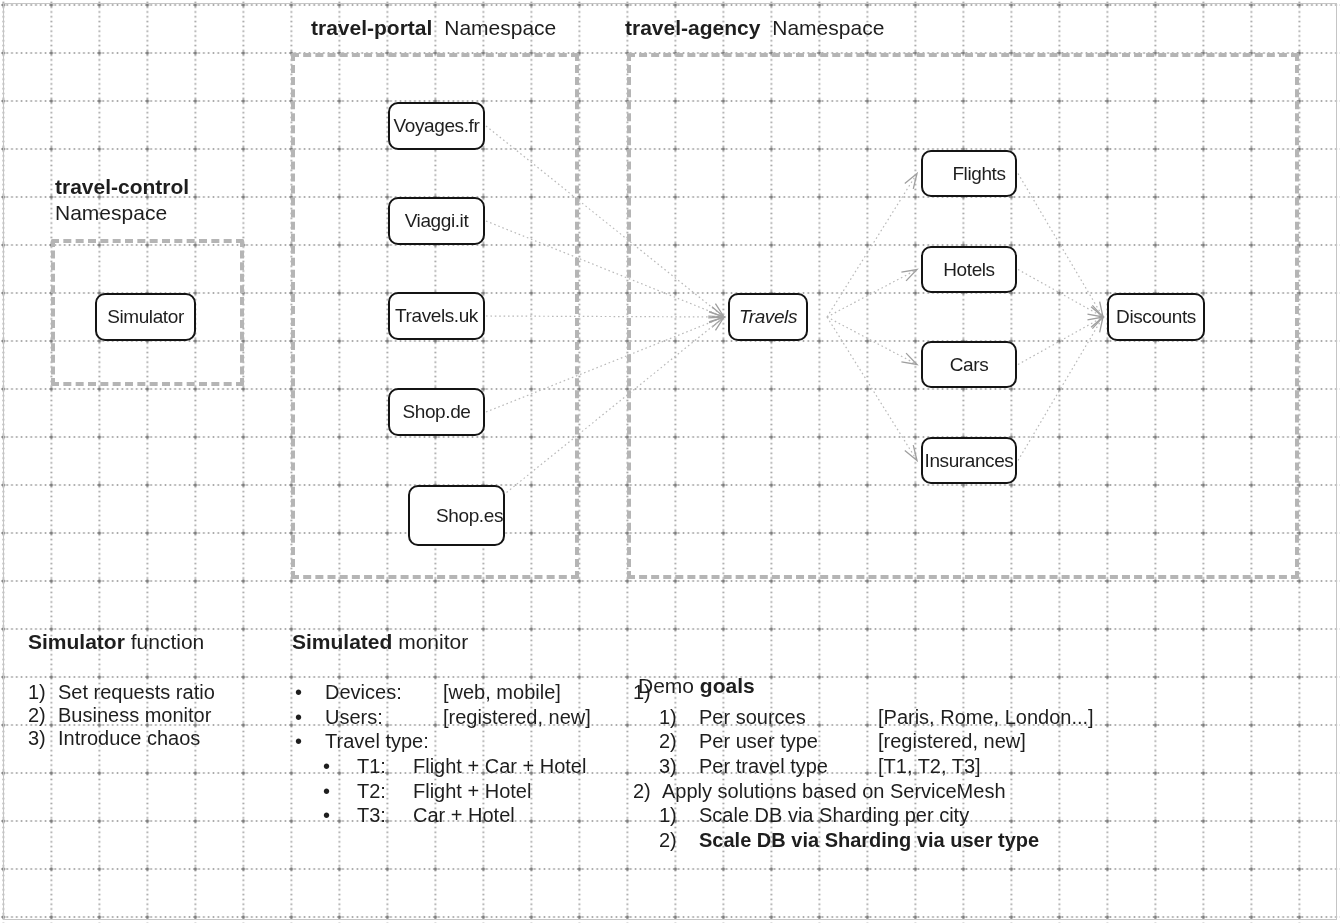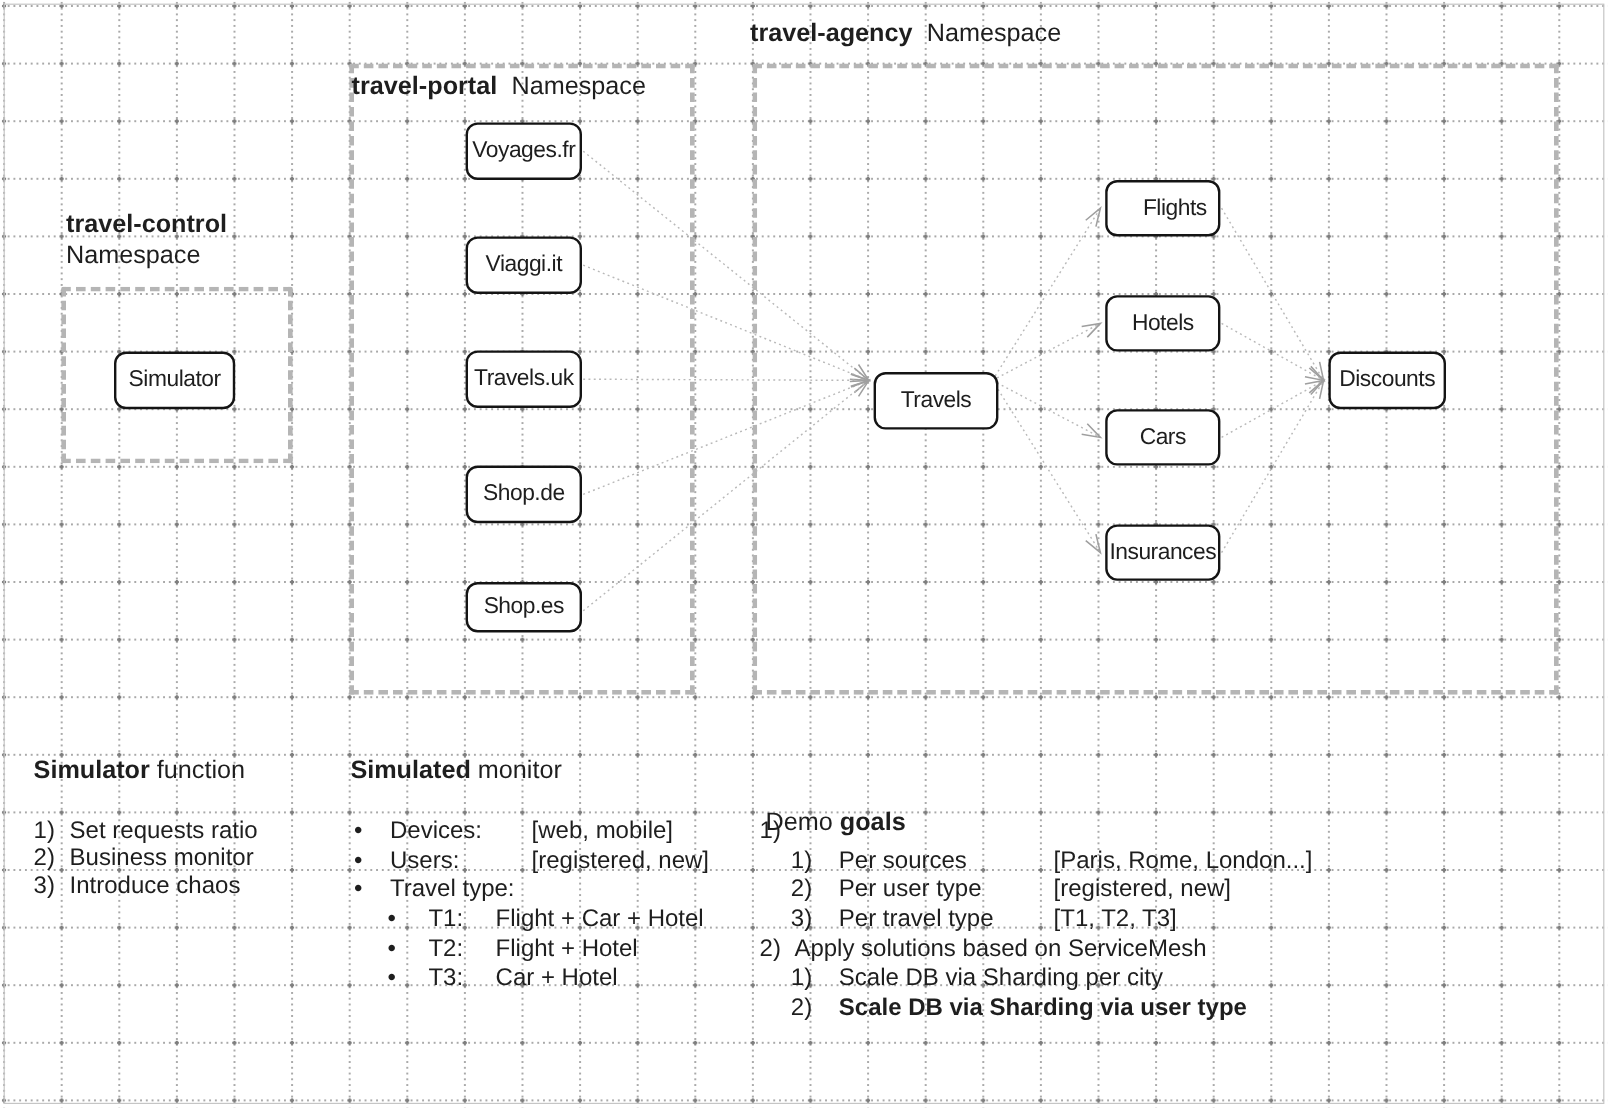--- a/index.html
+++ b/index.html
@@ -68,21 +68,21 @@
   </svg>
 
   <div class="ns-box" style="left:51px;top:239px;width:193px;height:147px;"></div>
   <div class="ns-box" style="left:291px;top:53px;width:288px;height:526px;"></div>
   <div class="ns-box" style="left:627px;top:53px;width:672px;height:526px;"></div>
 
   <div class="ns-title-2line" style="left:55px;top:174px;">
     <span class="b">travel-control</span>
     <span class="rest">Namespace</span>
   </div>
-  <div class="ns-title" style="left:293px;top:16px;margin-top:44px;">
+  <div class="ns-title" style="left:311px;top:16px;">
     <span class="b">travel-portal</span>
     <span class="rest">Namespace</span>
   </div>
   <div class="ns-title" style="left:625px;top:16px;">
     <span class="b">travel-agency</span>
     <span class="rest">Namespace</span>
   </div>
 
   <div id="nodes">
       <div class="node" style="left: 95px; top: 293px; width: 101px; height: 48px;">
@@ -93,24 +93,24 @@
       </div>
       <div class="node" style="left: 388px; top: 197px; width: 97px; height: 48px;">
         <span>Viaggi.it</span>
       </div>
       <div class="node" style="left: 388px; top: 292px; width: 97px; height: 48px;">
         <span>Travels.uk</span>
       </div>
       <div class="node" style="left: 388px; top: 388px; width: 97px; height: 48px;">
         <span>Shop.de</span>
       </div>
-      <div class="node" style="left: 388px; top: 485px; width: 97px; height: 42px;">
+      <div class="node" style="left: 408px; top: 485px; width: 97px; height: 61px; justify-content: flex-end;">
         <span>Shop.es</span>
       </div>
-      <div class="node" style="left: 728px; top: 310px; width: 104px; height: 48px;">
+      <div class="node" style="left: 728px; top: 293px; width: 80px; height: 48px; font-style: italic;">
         <span>Travels</span>
       </div>
       <div class="node" style="left: 921px; top: 150px; width: 96px; height: 47px; padding-left: 20px;">
         <span>Flights</span>
       </div>
       <div class="node" style="left: 921px; top: 246px; width: 96px; height: 47px;">
         <span>Hotels</span>
       </div>
       <div class="node" style="left: 921px; top: 341px; width: 96px; height: 47px;">
         <span>Cars</span>

